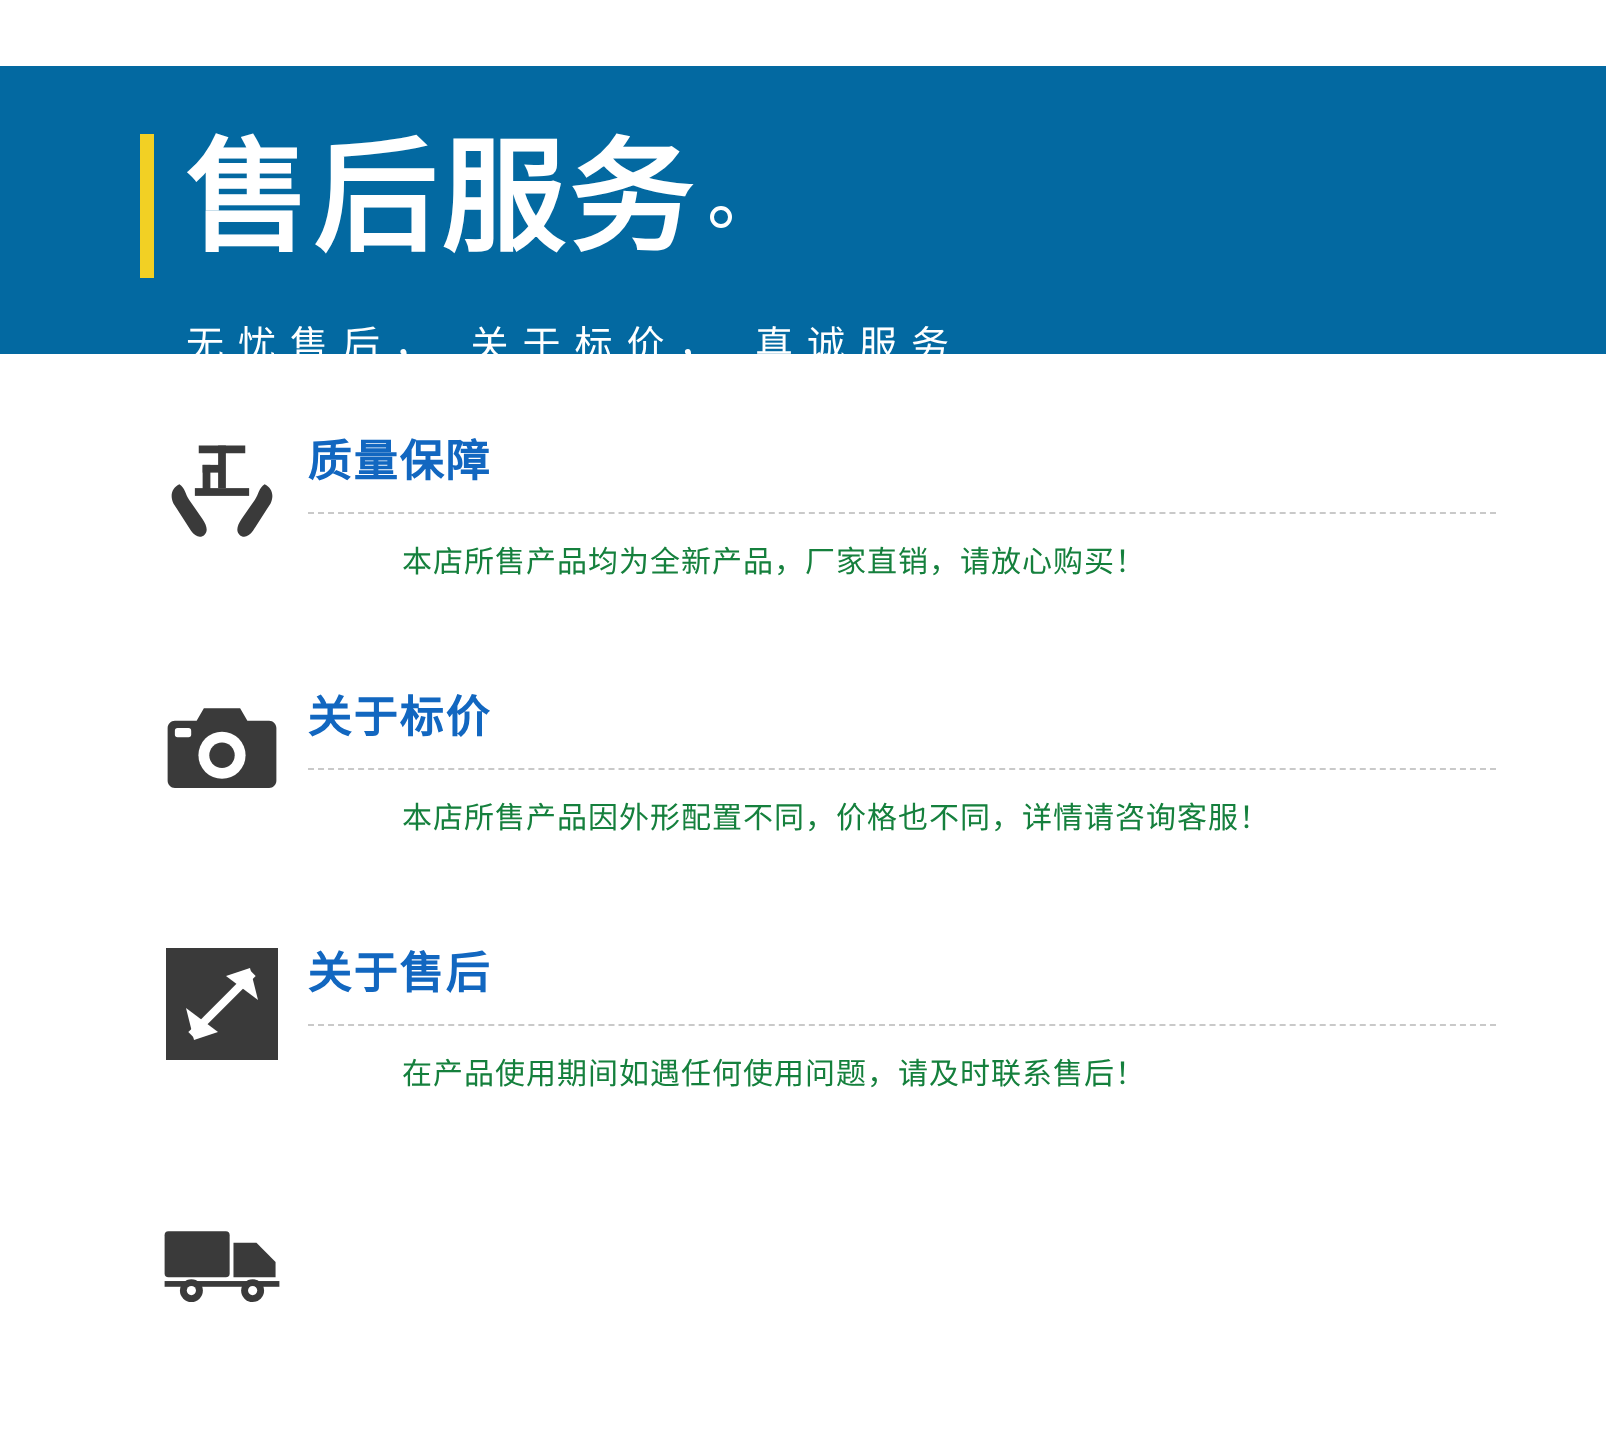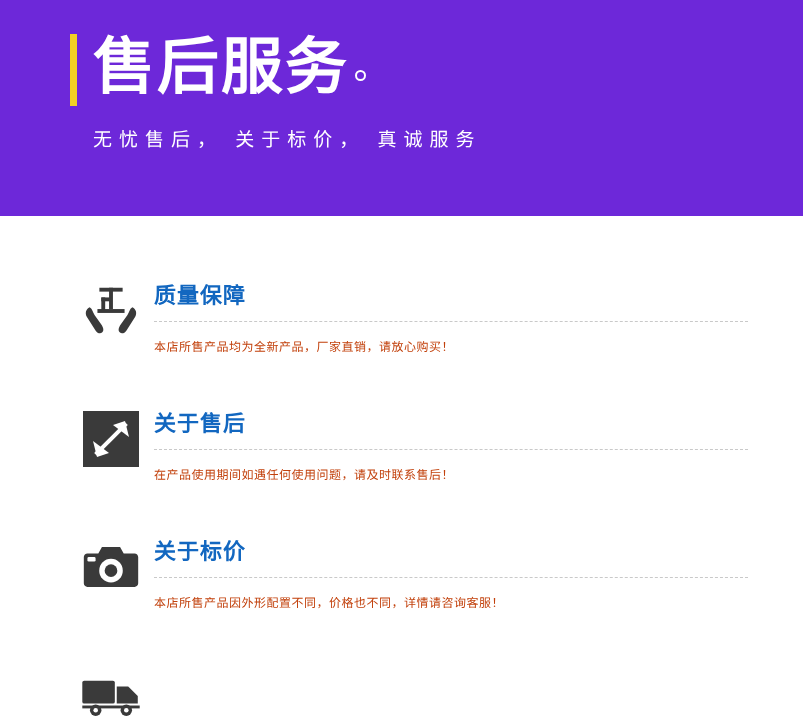--- a/index.html
+++ b/index.html
@@ -11,23 +11,24 @@
     height: 722px;
     background: #ffffff;
     font-family: "Liberation Sans", "DejaVu Sans", sans-serif;
     overflow: hidden;
   }
 
   
   .banner {
     position: relative;
     width: 803px;
-    height: 216px;
-    background: #6d28d9;
+    height: 144px;
+    background: #0369a1;
     box-sizing: border-box;
+    margin-top: 33px;
   }
   .banner-inner {
     position: absolute;
     left: 70px;
     top: 30px;
   }
   .title-row {
     display: flex;
     align-items: flex-start;
   }
@@ -61,21 +62,21 @@
     margin-top: 18px;
     margin-left: 23px;
     color: #ffffff;
     font-size: 19px;
     letter-spacing: 7px;
     white-space: nowrap;
   }
 
   
   .items {
-    padding: 59px 0 0 0;
+    padding: 33px 0 0 0;
   }
   .item {
     display: flex;
     align-items: flex-start;
     padding: 0 55px 0 78px;
     margin-bottom: 46px;
     height: 82px;
   }
   .item-icon {
     width: 66px;
@@ -96,24 +97,25 @@
     font-weight: bold;
     letter-spacing: 1px;
     margin-bottom: 12px;
   }
   .item-divider {
     border: 0;
     border-top: 1px dashed #c9c9c9;
     margin: 0 0 12px 0;
   }
   .item-desc {
-    color: #c2410c;
-    font-size: 12px;
+    color: #15803d;
+    font-size: 15px;
     letter-spacing: 0.5px;
     line-height: 26px;
+    margin-left: 47px;
   }
 
   
   .ico {
     display: block;
   }
 </style>
 </head>
 <body>
 
@@ -148,51 +150,51 @@
     </div>
     <div class="item-body">
       <div class="item-title">质量保障</div>
       <hr class="item-divider">
       <div class="item-desc">本店所售产品均为全新产品，厂家直销，请放心购买！</div>
     </div>
   </div>
 
   <div class="item">
     <div class="item-icon">
+      <svg class="ico" width="58" height="52" viewBox="0 0 64 56" aria-hidden="true">
+        <g fill="#3a3a3a">
+          <path d="M22 6 L42 6 L46 13 L58 13 C60.2 13 62 14.8 62 17 L62 46 C62 48.2 60.2 50 58 50 L6 50 C3.8 50 2 48.2 2 46 L2 17 C2 14.8 3.8 13 6 13 L18 13 Z"></path>
+        </g>
+        <circle cx="32" cy="32" r="13" fill="#ffffff"></circle>
+        <circle cx="32" cy="32" r="7" fill="#3a3a3a"></circle>
+        <rect x="6" y="17" width="9" height="5" rx="1.5" fill="#ffffff"></rect>
+      </svg>
+    </div>
+    <div class="item-body">
+      <div class="item-title">关于标价</div>
+      <hr class="item-divider">
+      <div class="item-desc">本店所售产品因外形配置不同，价格也不同，详情请咨询客服！</div>
+    </div>
+  </div>
+
+  <div class="item">
+    <div class="item-icon">
       <svg class="ico" width="56" height="56" viewBox="0 0 56 56" aria-hidden="true">
         <rect x="0" y="0" width="56" height="56" fill="#3a3a3a"></rect>
         <g stroke="#ffffff" stroke-width="4" stroke-linecap="square">
           <line x1="14" y1="42" x2="42" y2="14"></line>
         </g>
         <polygon points="42,10 46,26 30,14" fill="#ffffff"></polygon>
         <polygon points="14,46 10,30 26,42" fill="#ffffff"></polygon>
       </svg>
     </div>
     <div class="item-body">
       <div class="item-title">关于售后</div>
       <hr class="item-divider">
       <div class="item-desc">在产品使用期间如遇任何使用问题，请及时联系售后！</div>
-    </div>
-  </div>
-
-  <div class="item">
-    <div class="item-icon">
-      <svg class="ico" width="58" height="52" viewBox="0 0 64 56" aria-hidden="true">
-        <g fill="#3a3a3a">
-          <path d="M22 6 L42 6 L46 13 L58 13 C60.2 13 62 14.8 62 17 L62 46 C62 48.2 60.2 50 58 50 L6 50 C3.8 50 2 48.2 2 46 L2 17 C2 14.8 3.8 13 6 13 L18 13 Z"></path>
-        </g>
-        <circle cx="32" cy="32" r="13" fill="#ffffff"></circle>
-        <circle cx="32" cy="32" r="7" fill="#3a3a3a"></circle>
-        <rect x="6" y="17" width="9" height="5" rx="1.5" fill="#ffffff"></rect>
-      </svg>
-    </div>
-    <div class="item-body">
-      <div class="item-title">关于标价</div>
-      <hr class="item-divider">
-      <div class="item-desc">本店所售产品因外形配置不同，价格也不同，详情请咨询客服！</div>
     </div>
   </div>
 
   <div class="item">
     <div class="item-icon">
       <svg class="ico" width="62" height="44" viewBox="0 0 64 46" aria-hidden="true">
         <g fill="#3a3a3a">
           <rect x="2" y="8" width="34" height="24" rx="2"></rect>
           <path d="M38 14 L50 14 L60 24 L60 32 L38 32 Z"></path>
           <rect x="2" y="34" width="60" height="3"></rect>

